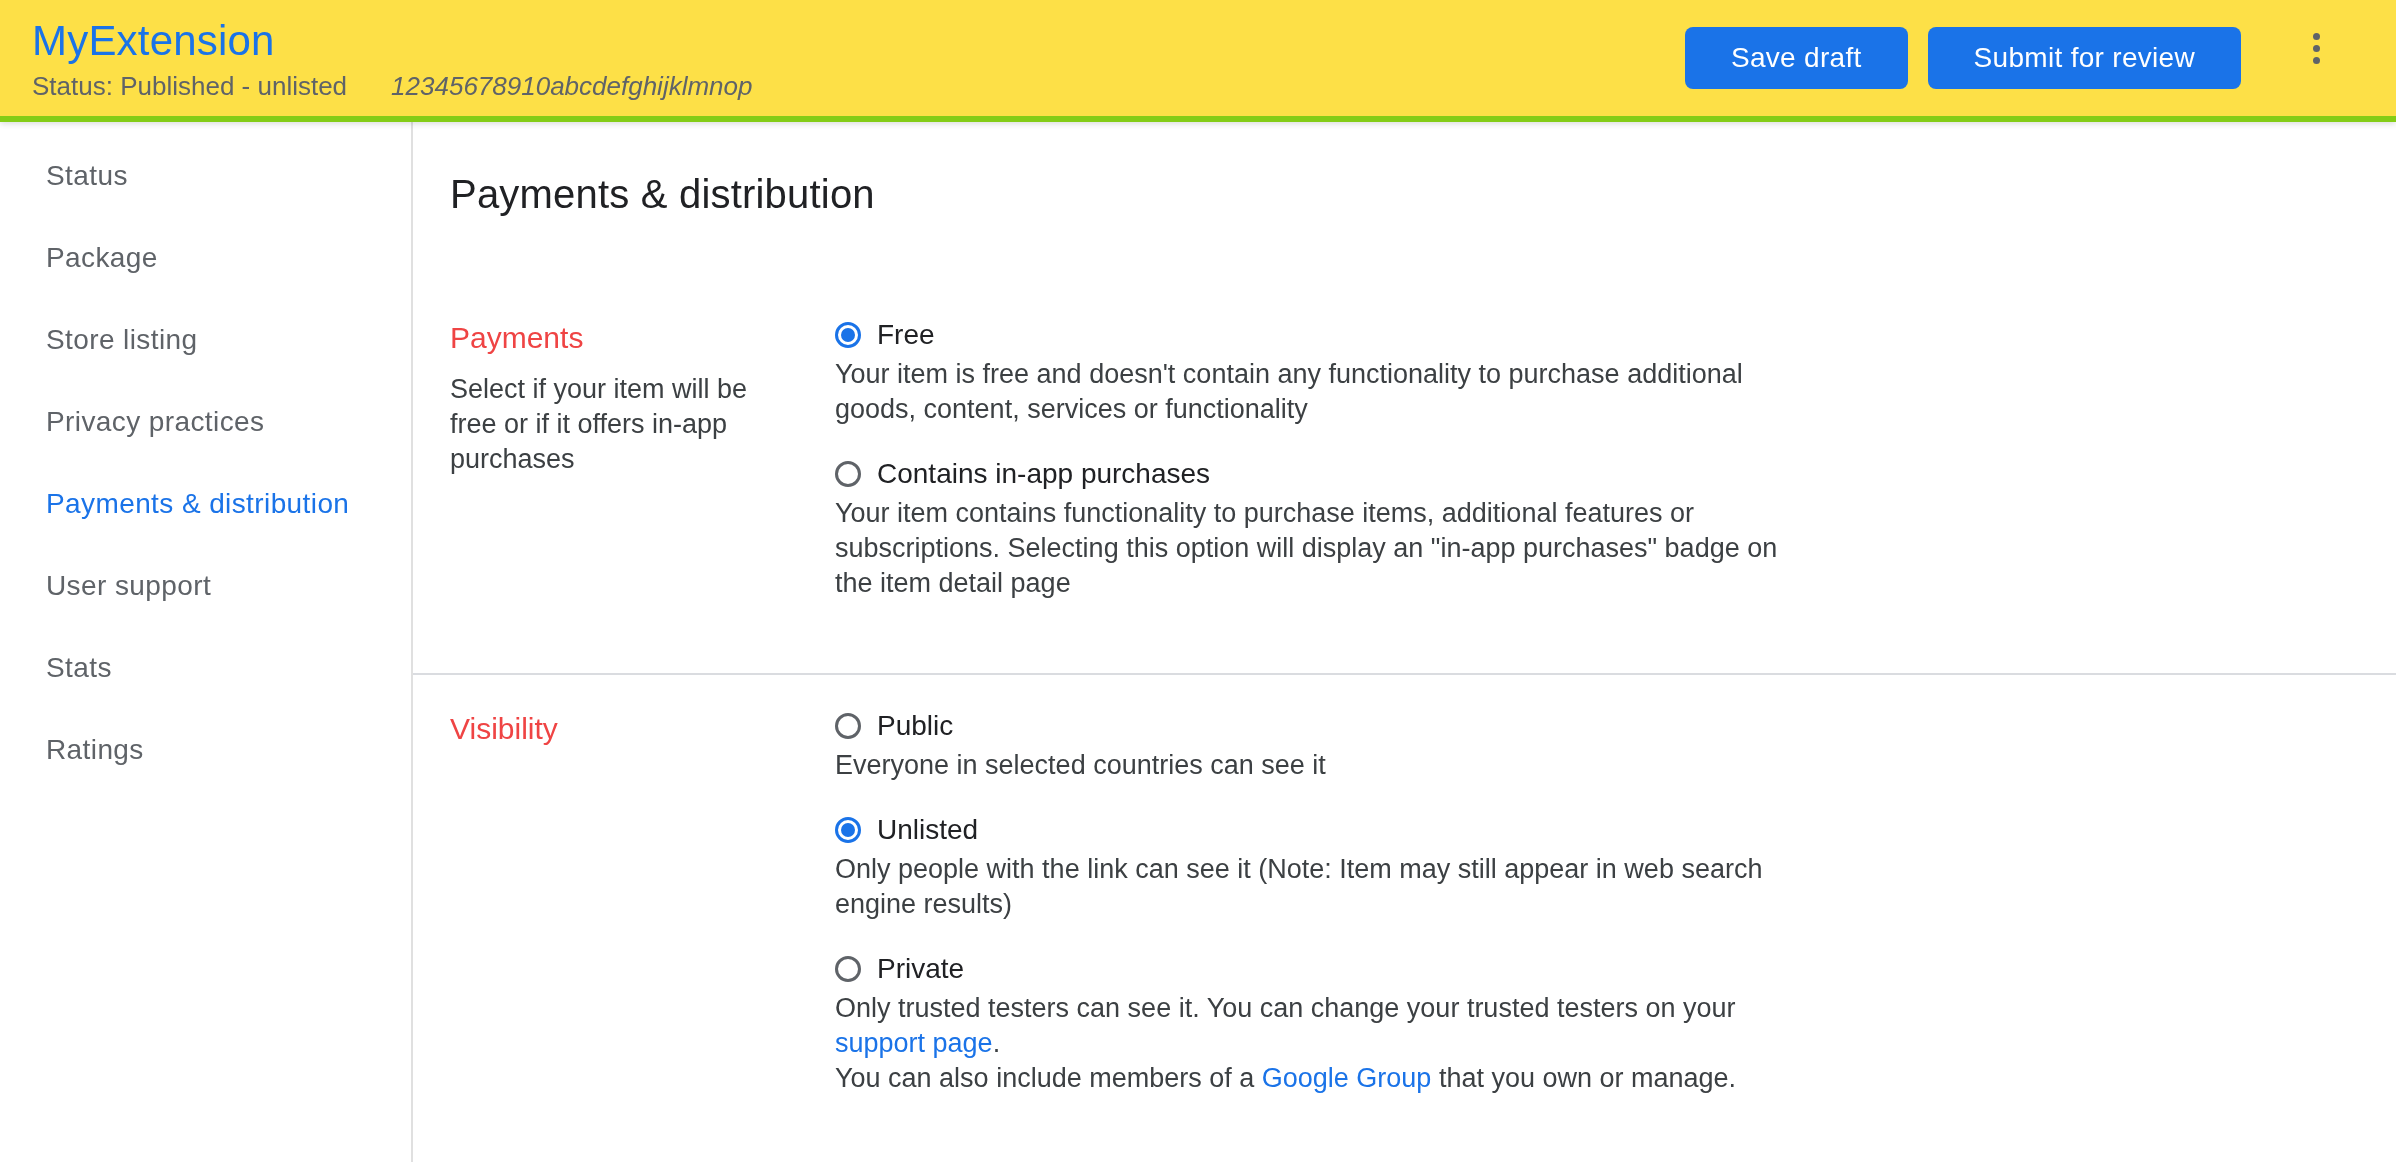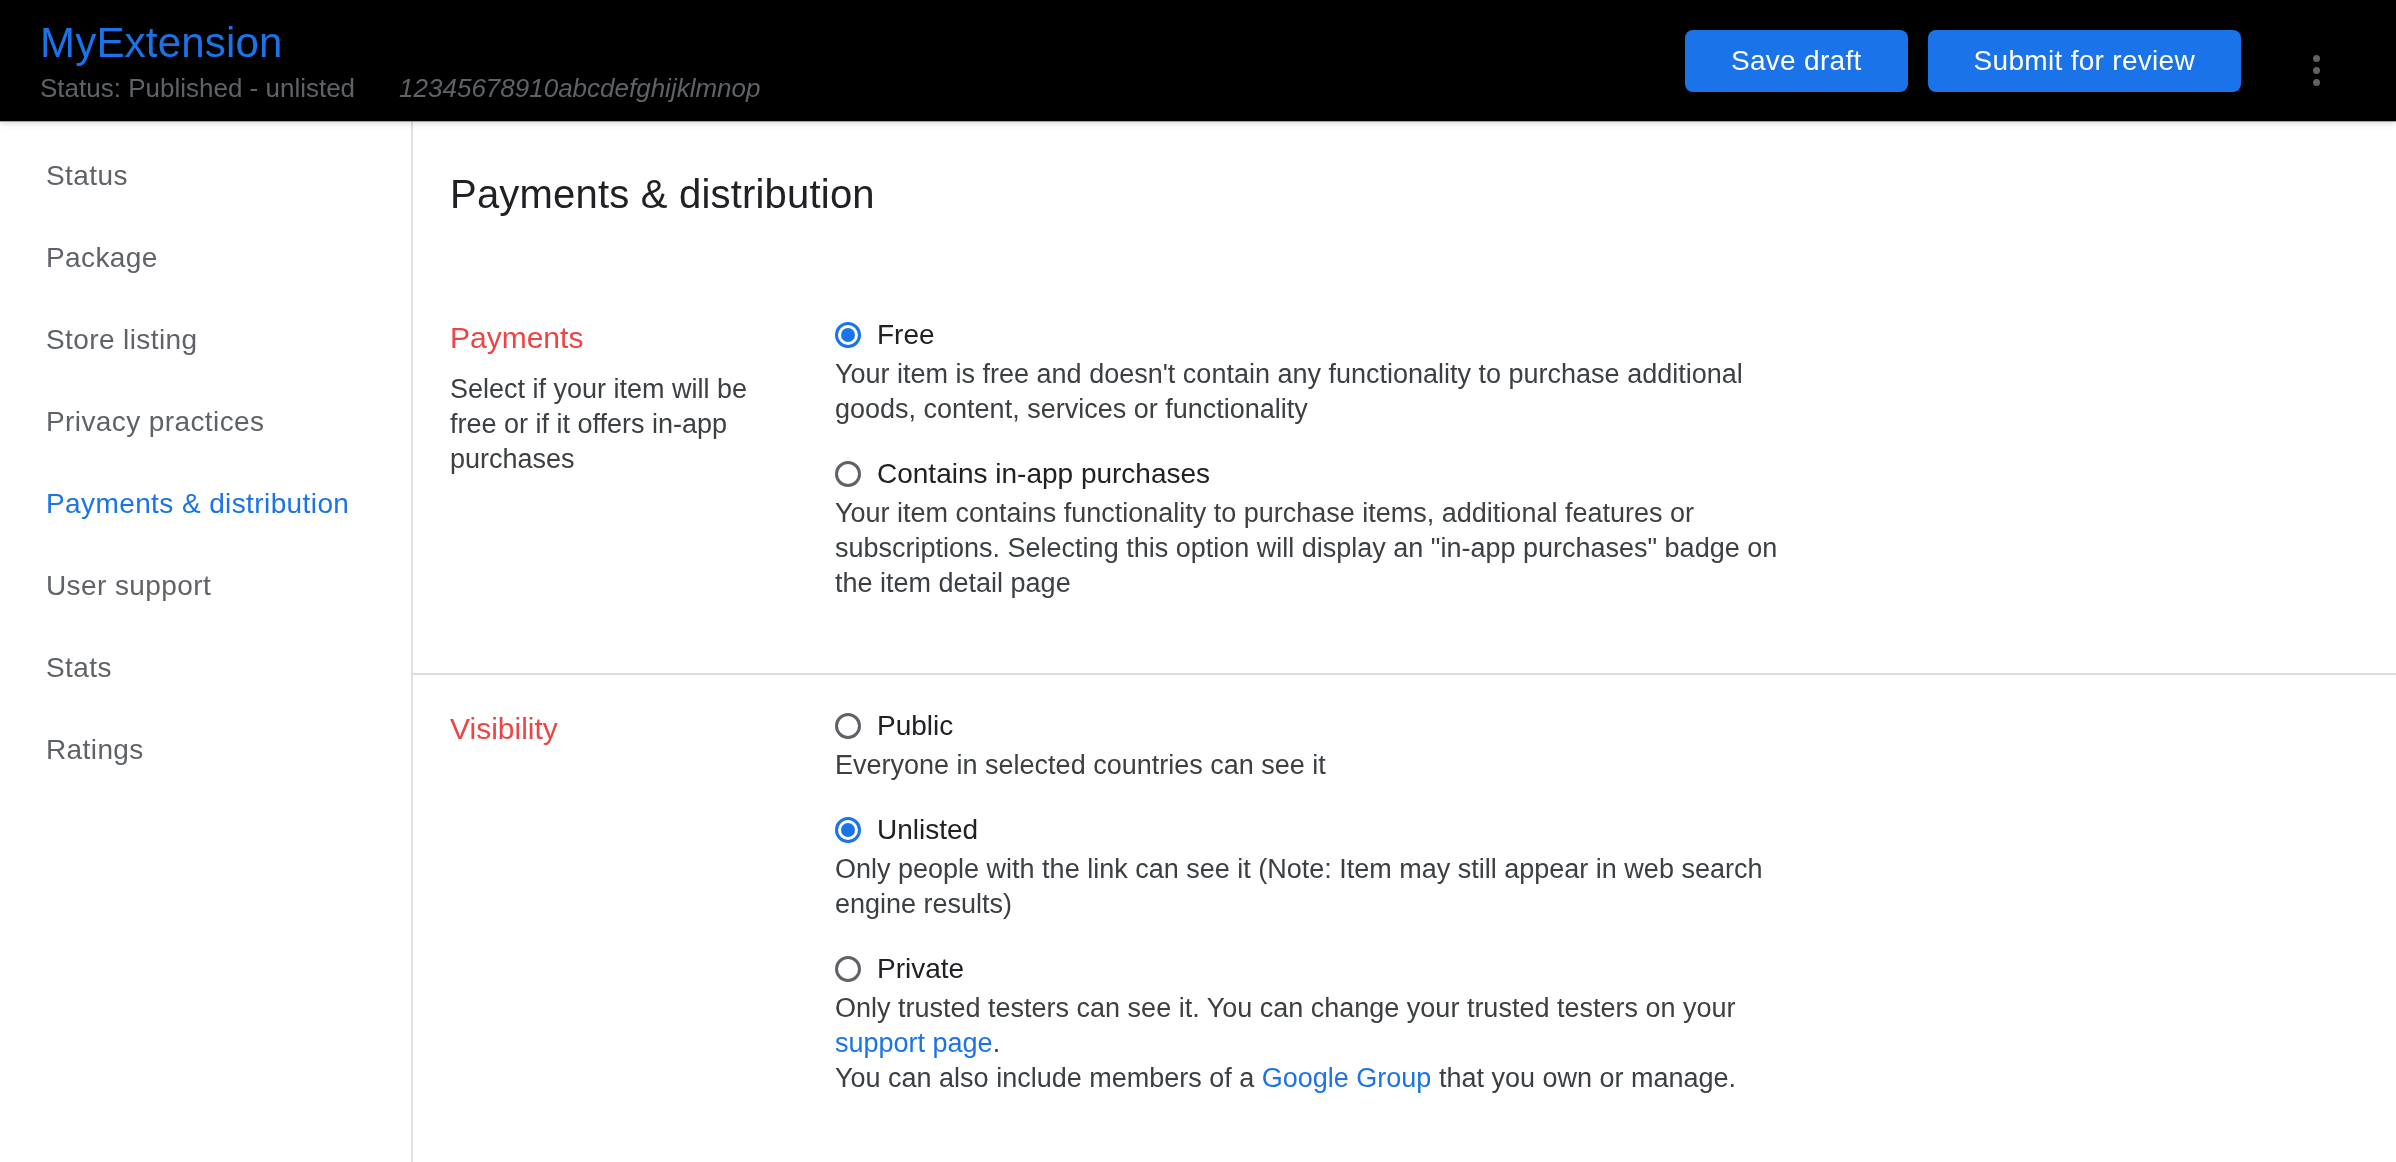--- a/index.html
+++ b/index.html
@@ -8,35 +8,35 @@
     width: 2396px; height: 1162px; overflow: hidden;
     background: #ffffff;
     font-family: "Liberation Sans", sans-serif;
     color: #202124;
   }
 
   
   header {
     height: 122px;
     display: flex; align-items: center; justify-content: space-between;
-    padding: 0 67px 0 40px;
-    background: #000000;
-    border-bottom: 1px solid #84cc16;
+    padding: 0 67px 0 32px;
+    background: #fde047;
+    border-bottom: 6px solid #84cc16;
     box-shadow: 0 2px 6px rgba(60,64,67,.18);
     position: relative; z-index: 5;
   }
   .header-left { display: flex; flex-direction: column; justify-content: center; }
   .app-title {
     margin: 0; font-size: 42px; font-weight: 400; line-height: 50px;
     color: #1a73e8; letter-spacing: 0.2px;
   }
   .status-row { margin-top: 5px; font-size: 26px; line-height: 30px; color: #5f6368; }
   .ext-id { margin-left: 44px; color: #5f6368; font-style: italic; }
 
-  .header-right { display: flex; align-items: flex-end; }
+  .header-right { display: flex; align-items: flex-start; }
   .btn {
     height: 62px; border: none; border-radius: 8px;
     background: #1a73e8; color: #ffffff;
     font-family: "Liberation Sans", sans-serif;
     font-size: 28px; font-weight: 500; letter-spacing: 0.3px;
     padding: 0 46px; margin-left: 20px; cursor: pointer;
   }
   .kebab {
     margin-left: 62px; width: 26px;
     display: flex; flex-direction: column; align-items: center; gap: 5px;

